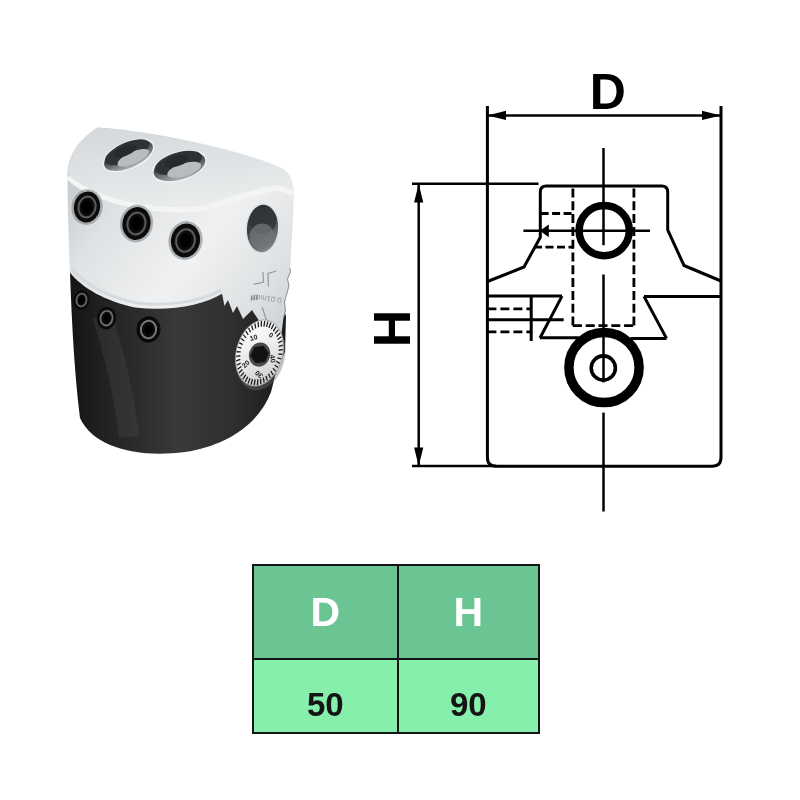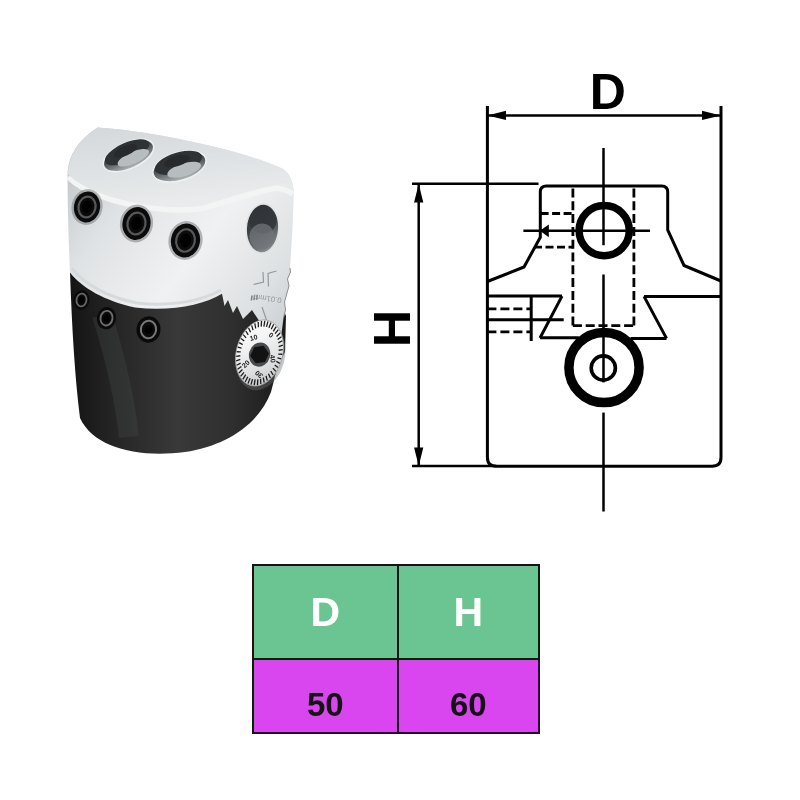--- a/index.html
+++ b/index.html
@@ -3,21 +3,21 @@
 <meta charset="utf-8">
 <style>
 html,body{margin:0;padding:0;width:800px;height:800px;background:#ffffff;overflow:hidden;
 font-family:"Liberation Sans",sans-serif;}
 #page{position:relative;width:800px;height:800px;background:#fff;}
 .tbl{position:absolute;left:252px;top:564px;width:288px;height:170px;
 border:2px solid #151515;box-sizing:border-box;display:grid;
 grid-template-columns:144.5px 1fr;grid-template-rows:94px 1fr;}
 .tbl div{display:flex;align-items:center;justify-content:center;font-weight:bold;}
 .hd{background:#6ac593;color:#ffffff;font-size:41px;border-bottom:2px solid #151515;}
-.vl{background:#d946ef;color:#141414;font-size:33px;padding-top:18px;}
+.vl{background:#86efac;color:#141414;font-size:33px;padding-top:18px;}
 .cl{border-right:2px solid #151515;}
 </style>
 </head>
 <body>
 <div id="page">
 <svg width="800" height="800" style="position:absolute;left:0;top:0" viewBox="0 0 800 800">
 <g id="drawing" fill="none" stroke="#000" stroke-width="3">
 
   <path d="M487.4,106 V457.2 Q487.4,466.2 496.4,466.2 H712 Q721,466.2 721,457.2 V106"></path>
 
@@ -235,15 +235,15 @@
   </g>
   <ellipse cx="0.5" cy="1.5" rx="10.6" ry="12.2" fill="#484b4d"></ellipse>
   <polygon points="0.0,11.7 -8.7,5.9 -8.7,-5.9 0.0,-11.7 8.7,-5.9 8.7,5.9" transform="translate(0.5,1.5) scale(0.92,0.82) rotate(8)" fill="#121212"></polygon>
 </g>
 </g>
 </svg>
 <div class="tbl">
   <div class="hd cl">D</div>
       <div class="hd">H</div>
   <div class="vl cl">50</div>
-      <div class="vl">60</div>
+      <div class="vl">90</div>
 </div>
 </div>
 
 </body></html>

